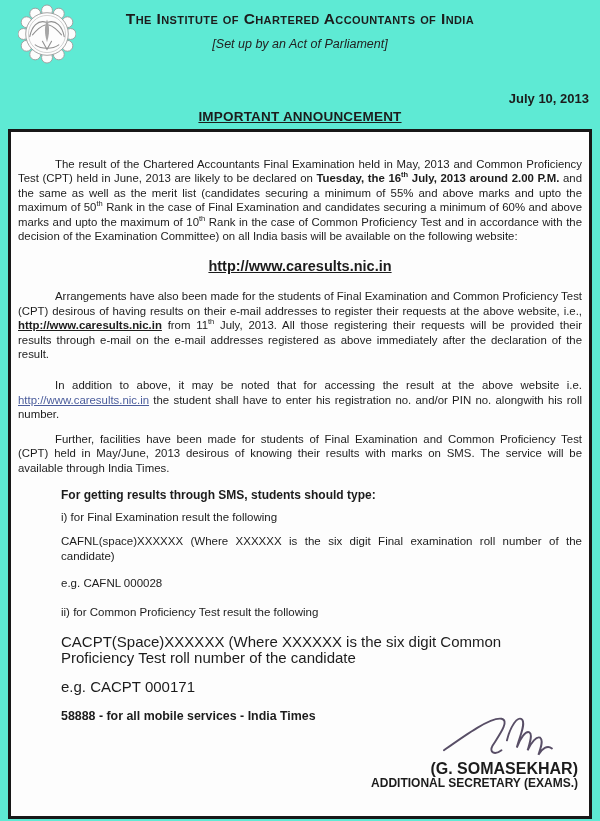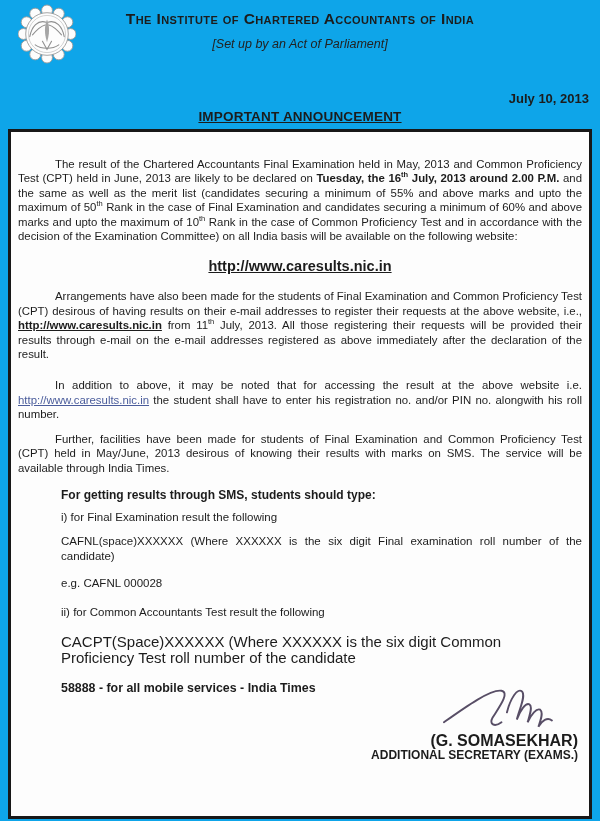--- a/index.html
+++ b/index.html
@@ -1,16 +1,16 @@
 <!DOCTYPE html>
 <html style="--link-blue: #4a5c9b; --ink: #1c1c1c; --paper: #fdfdfd;"><head>
 <meta charset="utf-8">
 <style>
   html,body{margin:0;padding:0;background:#ffffff;}
-  .page{width:600px;height:821px;background:#0ea5e9;font-family:"Liberation Sans",sans-serif;
+  .page{width:600px;height:821px;background:#5eead4;font-family:"Liberation Sans",sans-serif;
         color:#1c1c1c;position:relative;overflow:hidden;margin:0 auto;}
   .hdr{position:relative;text-align:center;padding-top:10px;}
   .logo{position:absolute;left:18px;top:3px;width:58px;height:62px;}
   .org{font-size:15.5px;font-weight:bold;font-variant:small-caps;letter-spacing:.4px;}
   .tagline{font-style:italic;font-size:12.5px;margin-top:9px;color:#222;}
   .date{text-align:right;font-weight:bold;font-size:13px;padding-right:11px;margin-top:40px;}
   .banner{text-align:center;font-weight:bold;font-size:13.5px;text-decoration:underline;
           margin-top:3px;letter-spacing:.2px;}
   .box{margin:5px 8px 0;border:3px solid #181818;height:690px;box-sizing:border-box;
        padding:4px 5px 0 5px;overflow:hidden;background:#fdfdfd;}
@@ -93,22 +93,23 @@
 
     <p class="para p3"><span>In addition to above, it may be noted that for accessing the result at the above website i.e. </span><span class="blue-link">http://www.caresults.nic.in</span><span> the student shall have to enter his registration no. and/or PIN no. alongwith his roll number.</span></p>
 
     <p class="para p4">Further, facilities have been made for students of Final Examination and Common Proficiency Test (CPT) held in May/June, 2013 desirous of knowing their results with marks on SMS. The service will be available through India Times.</p>
 
     <p class="sms-head">For getting results through SMS,  students should type:</p>
 
     <p class="sms i1">i) for Final Examination result the following</p>
     <p class="sms f1">CAFNL(space)XXXXXX (Where XXXXXX is the six digit Final examination roll number of the candidate)</p>
     <p class="sms e1">e.g. CAFNL 000028</p>
-    <p class="sms i2">ii) for Common Accountants Test result the following</p>
+    <p class="sms i2">ii) for Common Proficiency Test result the following</p>
     <p class="sms alt f2">CACPT(Space)XXXXXX (Where XXXXXX  is the six digit Common Proficiency Test roll number of the candidate</p>
+    <p class="sms alt e2">e.g. CACPT 000171</p>
     <p class="sms num">58888 - for all mobile services - India Times</p>
 
     <div class="sig-block">
       <svg class="sig-svg" viewBox="0 0 130 60" width="118" height="54" aria-hidden="true">
         <g stroke="#584e66" stroke-width="2.1" fill="none" stroke-linecap="round">
           <path d="M6,47 C30,30 58,10 70,12 C80,14 66,32 60,42 C56,49 62,53 70,47"></path>
           <path d="M76,36 C80,20 88,8 93,13 C97,18 90,32 87,44 C91,33 97,25 101,27 C105,29 101,40 99,47 C103,38 109,31 113,33 C117,36 113,46 111,52 C115,45 121,41 126,45"></path>
         </g>
       </svg>
       <div class="sig-name">(G. SOMASEKHAR)</div>

